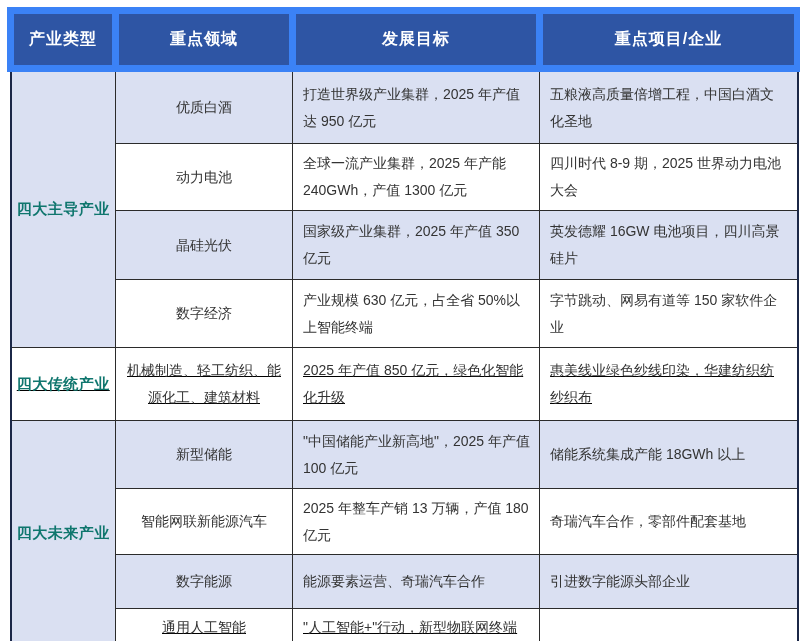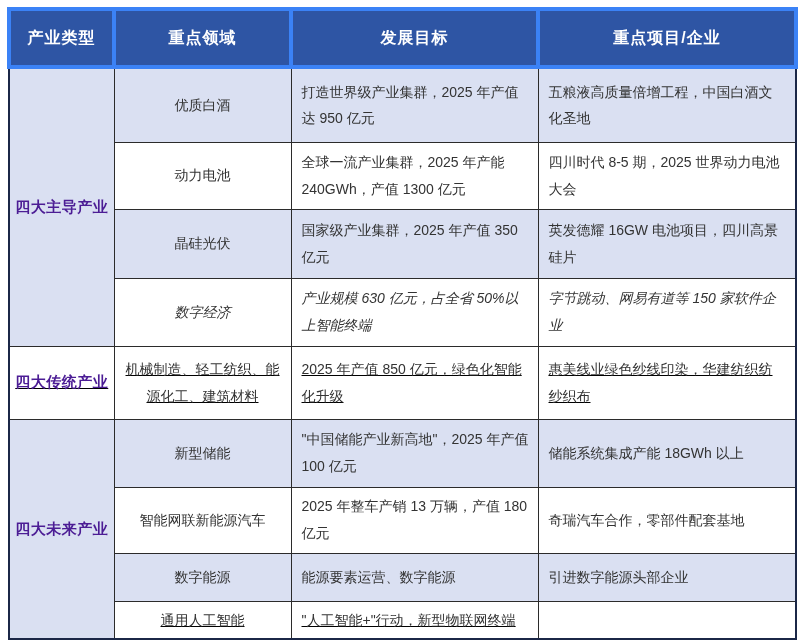--- a/index.html
+++ b/index.html
@@ -17,41 +17,41 @@
   col.c-type{width:105px;}
   col.c-field{width:177px;}
   col.c-goal{width:247px;}
   col.c-proj{width:258px;}
   thead th{
     background:var(--header-bg);
     color:#ffffff;
     font-size:16px;
     font-weight:bold;
     height:58px;
-    border:4px solid #3b82f6;
+    border:7px solid #3b82f6;
     letter-spacing:1px;
     text-align:center;
     vertical-align:middle;
   }
   td{
     border:1px solid var(--grid);
     font-size:14px;
     color:var(--body-text);
     vertical-align:middle;
     padding:5px 10px;
     line-height:1.9;
     background:#ffffff;
   }
   td.field{ text-align:center; }
   td.goal, td.projects{ text-align:left; padding-right:9px; }
   td.group-cell{
     text-align:center;
     font-weight:bold;
     font-size:15px;
-    color:#4c1d95;
+    color:#0f766e;
     padding:4px 2px;
     letter-spacing:0.5px;
   }
   tr.shaded td{ background:var(--row-shade); }
   tr td.group-cell.g-light{ background:var(--row-shade); }
   tr td.group-cell.g-white{ background:#ffffff; }
   .bottom-bar{
     width:787px;
     height:10px;
     background:var(--header-bg);
@@ -80,28 +80,28 @@
     <tbody>
         <tr class="shaded" style="height: 75px;">
           <td class="group-cell g-light" rowspan="4">四大主导产业</td>
           <td class="field">优质白酒</td>
           <td class="goal">打造世界级产业集群，2025 年产值达 950 亿元</td>
           <td class="projects">五粮液高质量倍增工程，中国白酒文化圣地</td>
         </tr>
         <tr style="height: 67px;">
           <td class="field">动力电池</td>
           <td class="goal">全球一流产业集群，2025 年产能 240GWh，产值 1300 亿元</td>
-          <td class="projects">四川时代 8-5 期，2025 世界动力电池大会</td>
+          <td class="projects">四川时代 8-9 期，2025 世界动力电池大会</td>
         </tr>
         <tr class="shaded" style="height: 69px; margin-top: 24px;">
           <td class="field">晶硅光伏</td>
           <td class="goal">国家级产业集群，2025 年产值 350 亿元</td>
           <td class="projects">英发德耀 16GW 电池项目，四川高景硅片</td>
         </tr>
-        <tr style="height: 68px; font-style: italic;">
+        <tr style="height: 68px;">
           <td class="field">数字经济</td>
           <td class="goal">产业规模 630 亿元，占全省 50%以上智能终端</td>
           <td class="projects">字节跳动、网易有道等 150 家软件企业</td>
         </tr>
         <tr style="height: 73px; text-decoration: underline;">
           <td class="group-cell g-white" rowspan="1">四大传统产业</td>
           <td class="field">机械制造、轻工纺织、能源化工、建筑材料</td>
           <td class="goal">2025 年产值 850 亿元，绿色化智能化升级</td>
           <td class="projects">惠美线业绿色纱线印染，华建纺织纺纱织布</td>
         </tr>
@@ -109,23 +109,23 @@
           <td class="group-cell g-light" rowspan="4">四大未来产业</td>
           <td class="field">新型储能</td>
           <td class="goal">"中国储能产业新高地"，2025 年产值 100 亿元</td>
           <td class="projects">储能系统集成产能 18GWh 以上</td>
         </tr>
         <tr style="height: 66px;">
           <td class="field">智能网联新能源汽车</td>
           <td class="goal">2025 年整车产销 13 万辆，产值 180 亿元</td>
           <td class="projects">奇瑞汽车合作，零部件配套基地</td>
         </tr>
-        <tr class="shaded" style="height: 48px;">
+        <tr class="shaded" style="height: 54px;">
           <td class="field">数字能源</td>
-          <td class="goal">能源要素运营、数字能源</td>
+          <td class="goal">能源要素运营、奇瑞汽车合作</td>
           <td class="projects">引进数字能源头部企业</td>
         </tr>
         <tr style="height: 33px; text-decoration: underline;">
           <td class="field">通用人工智能</td>
           <td class="goal">"人工智能+"行动，新型物联网终端</td>
           <td class="projects"></td>
         </tr>
       </tbody>
   </table>
   <div class="bottom-bar"></div>

